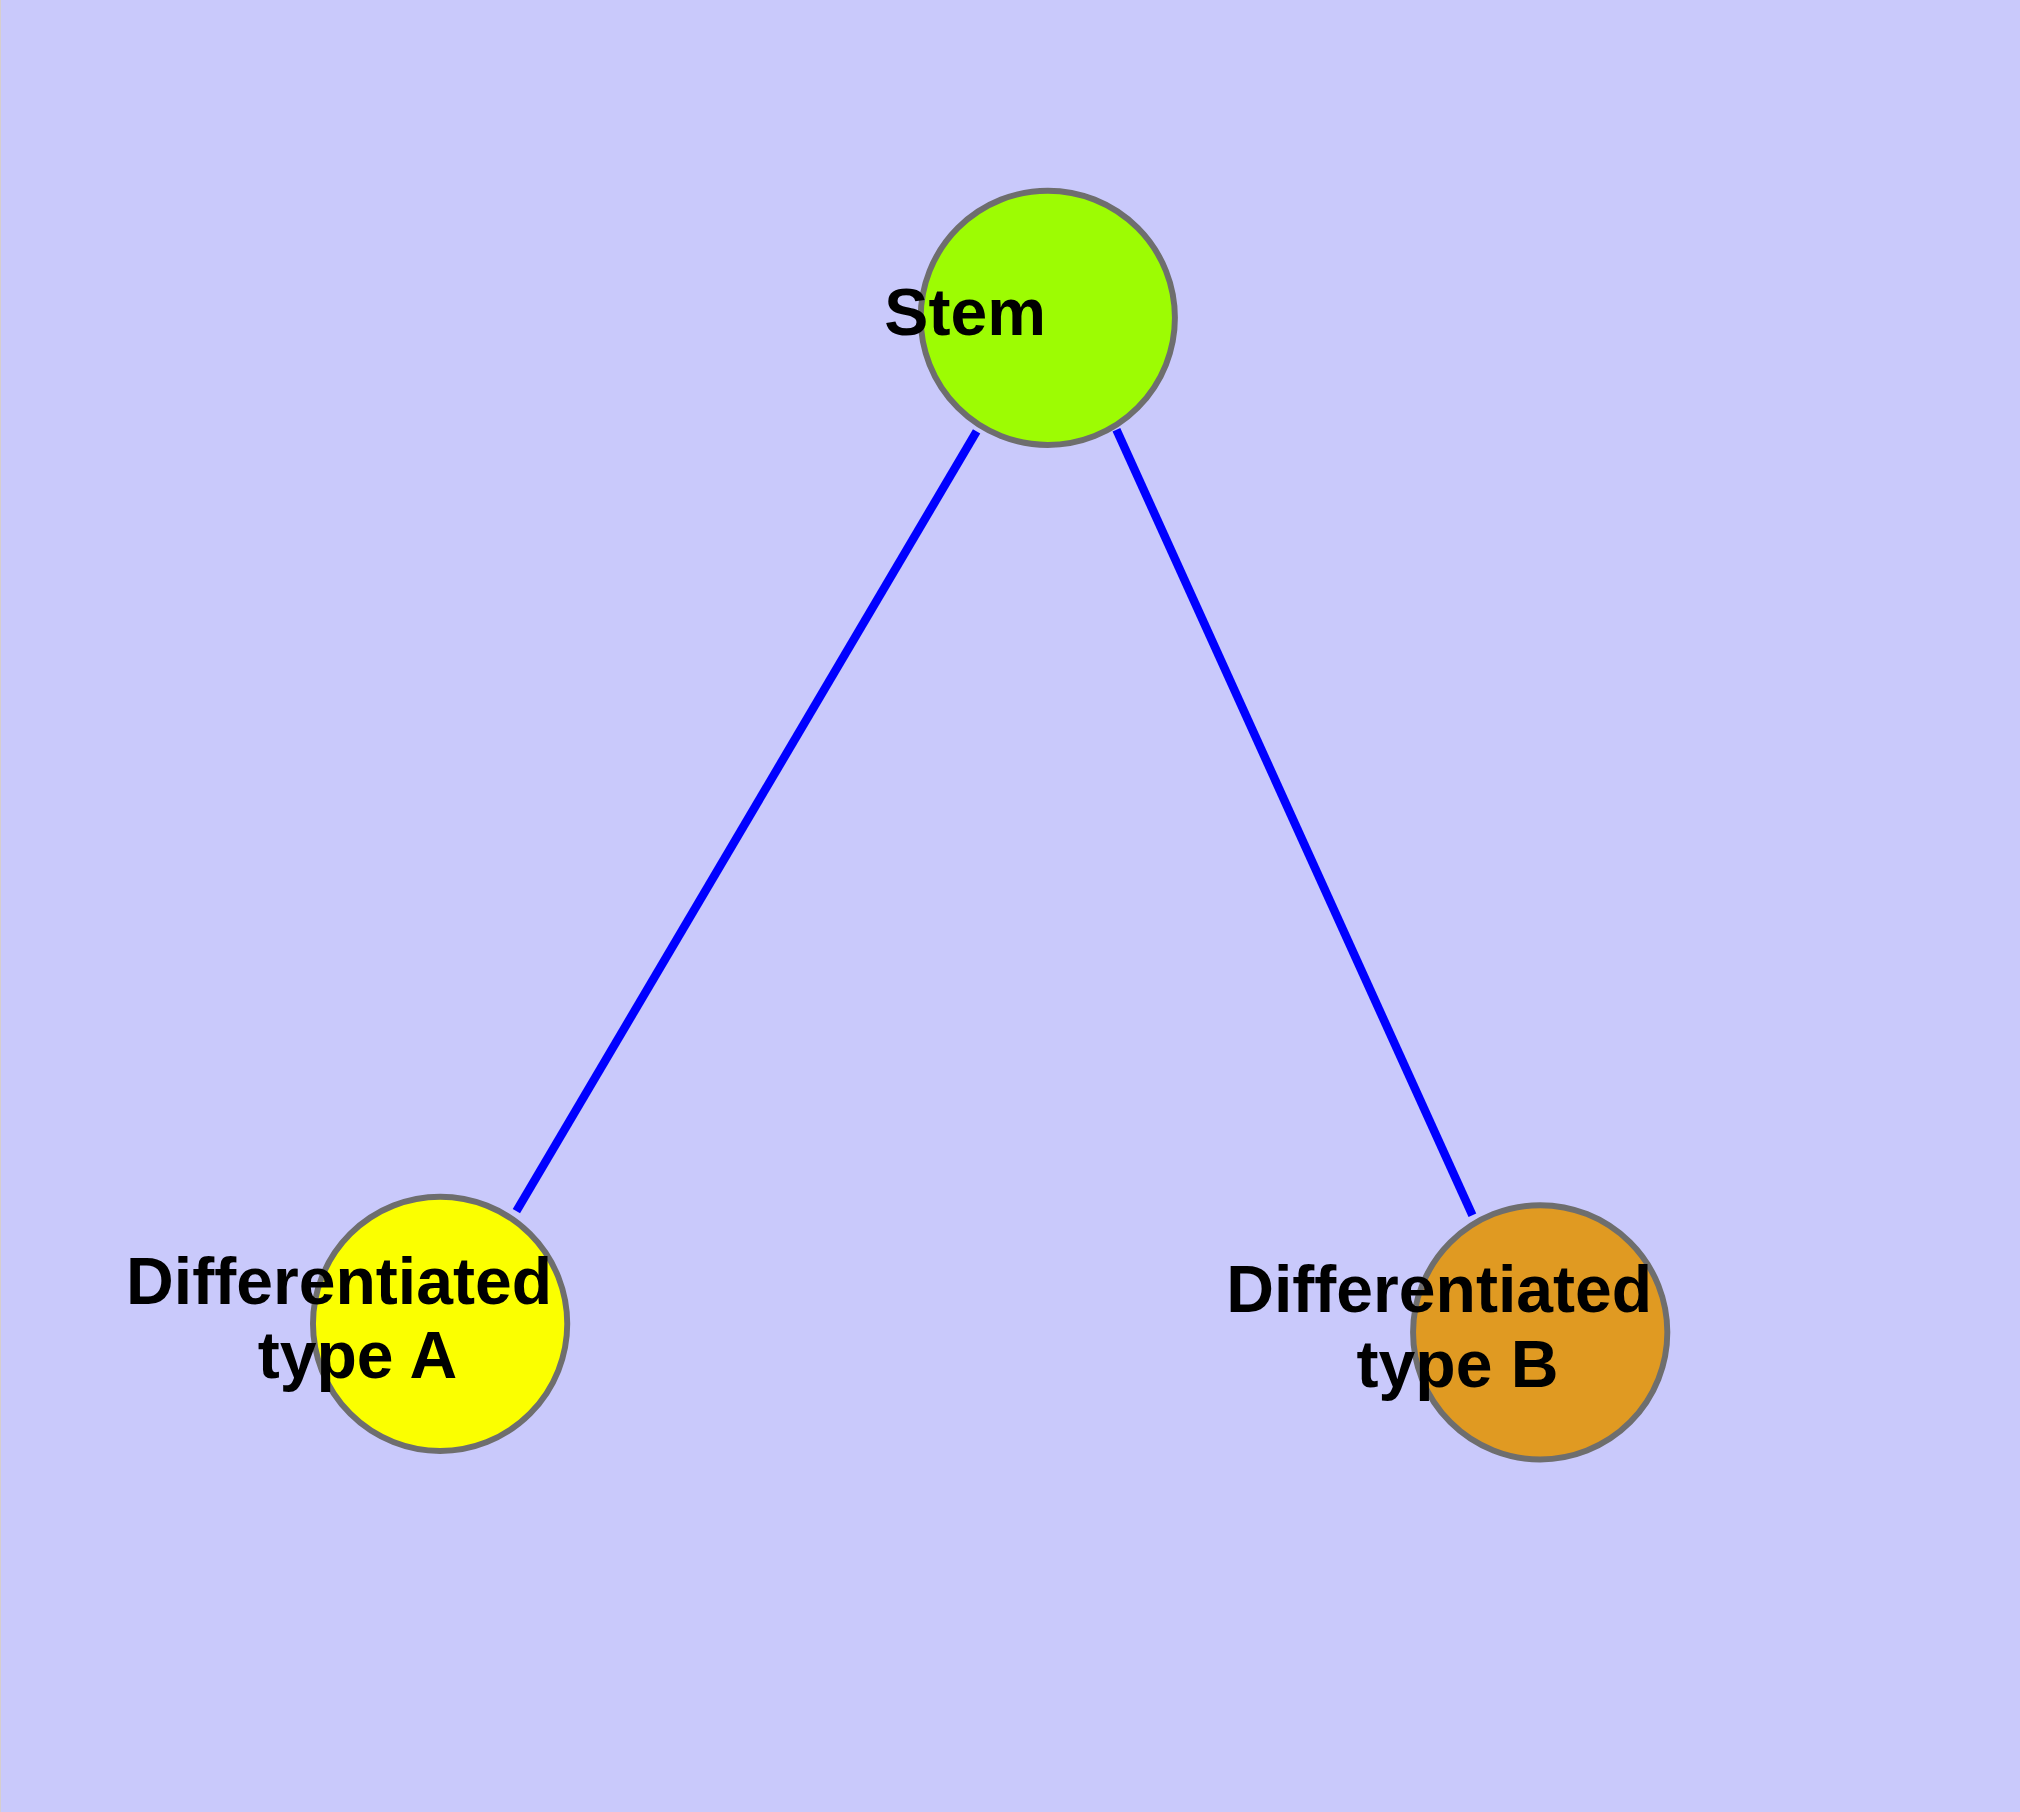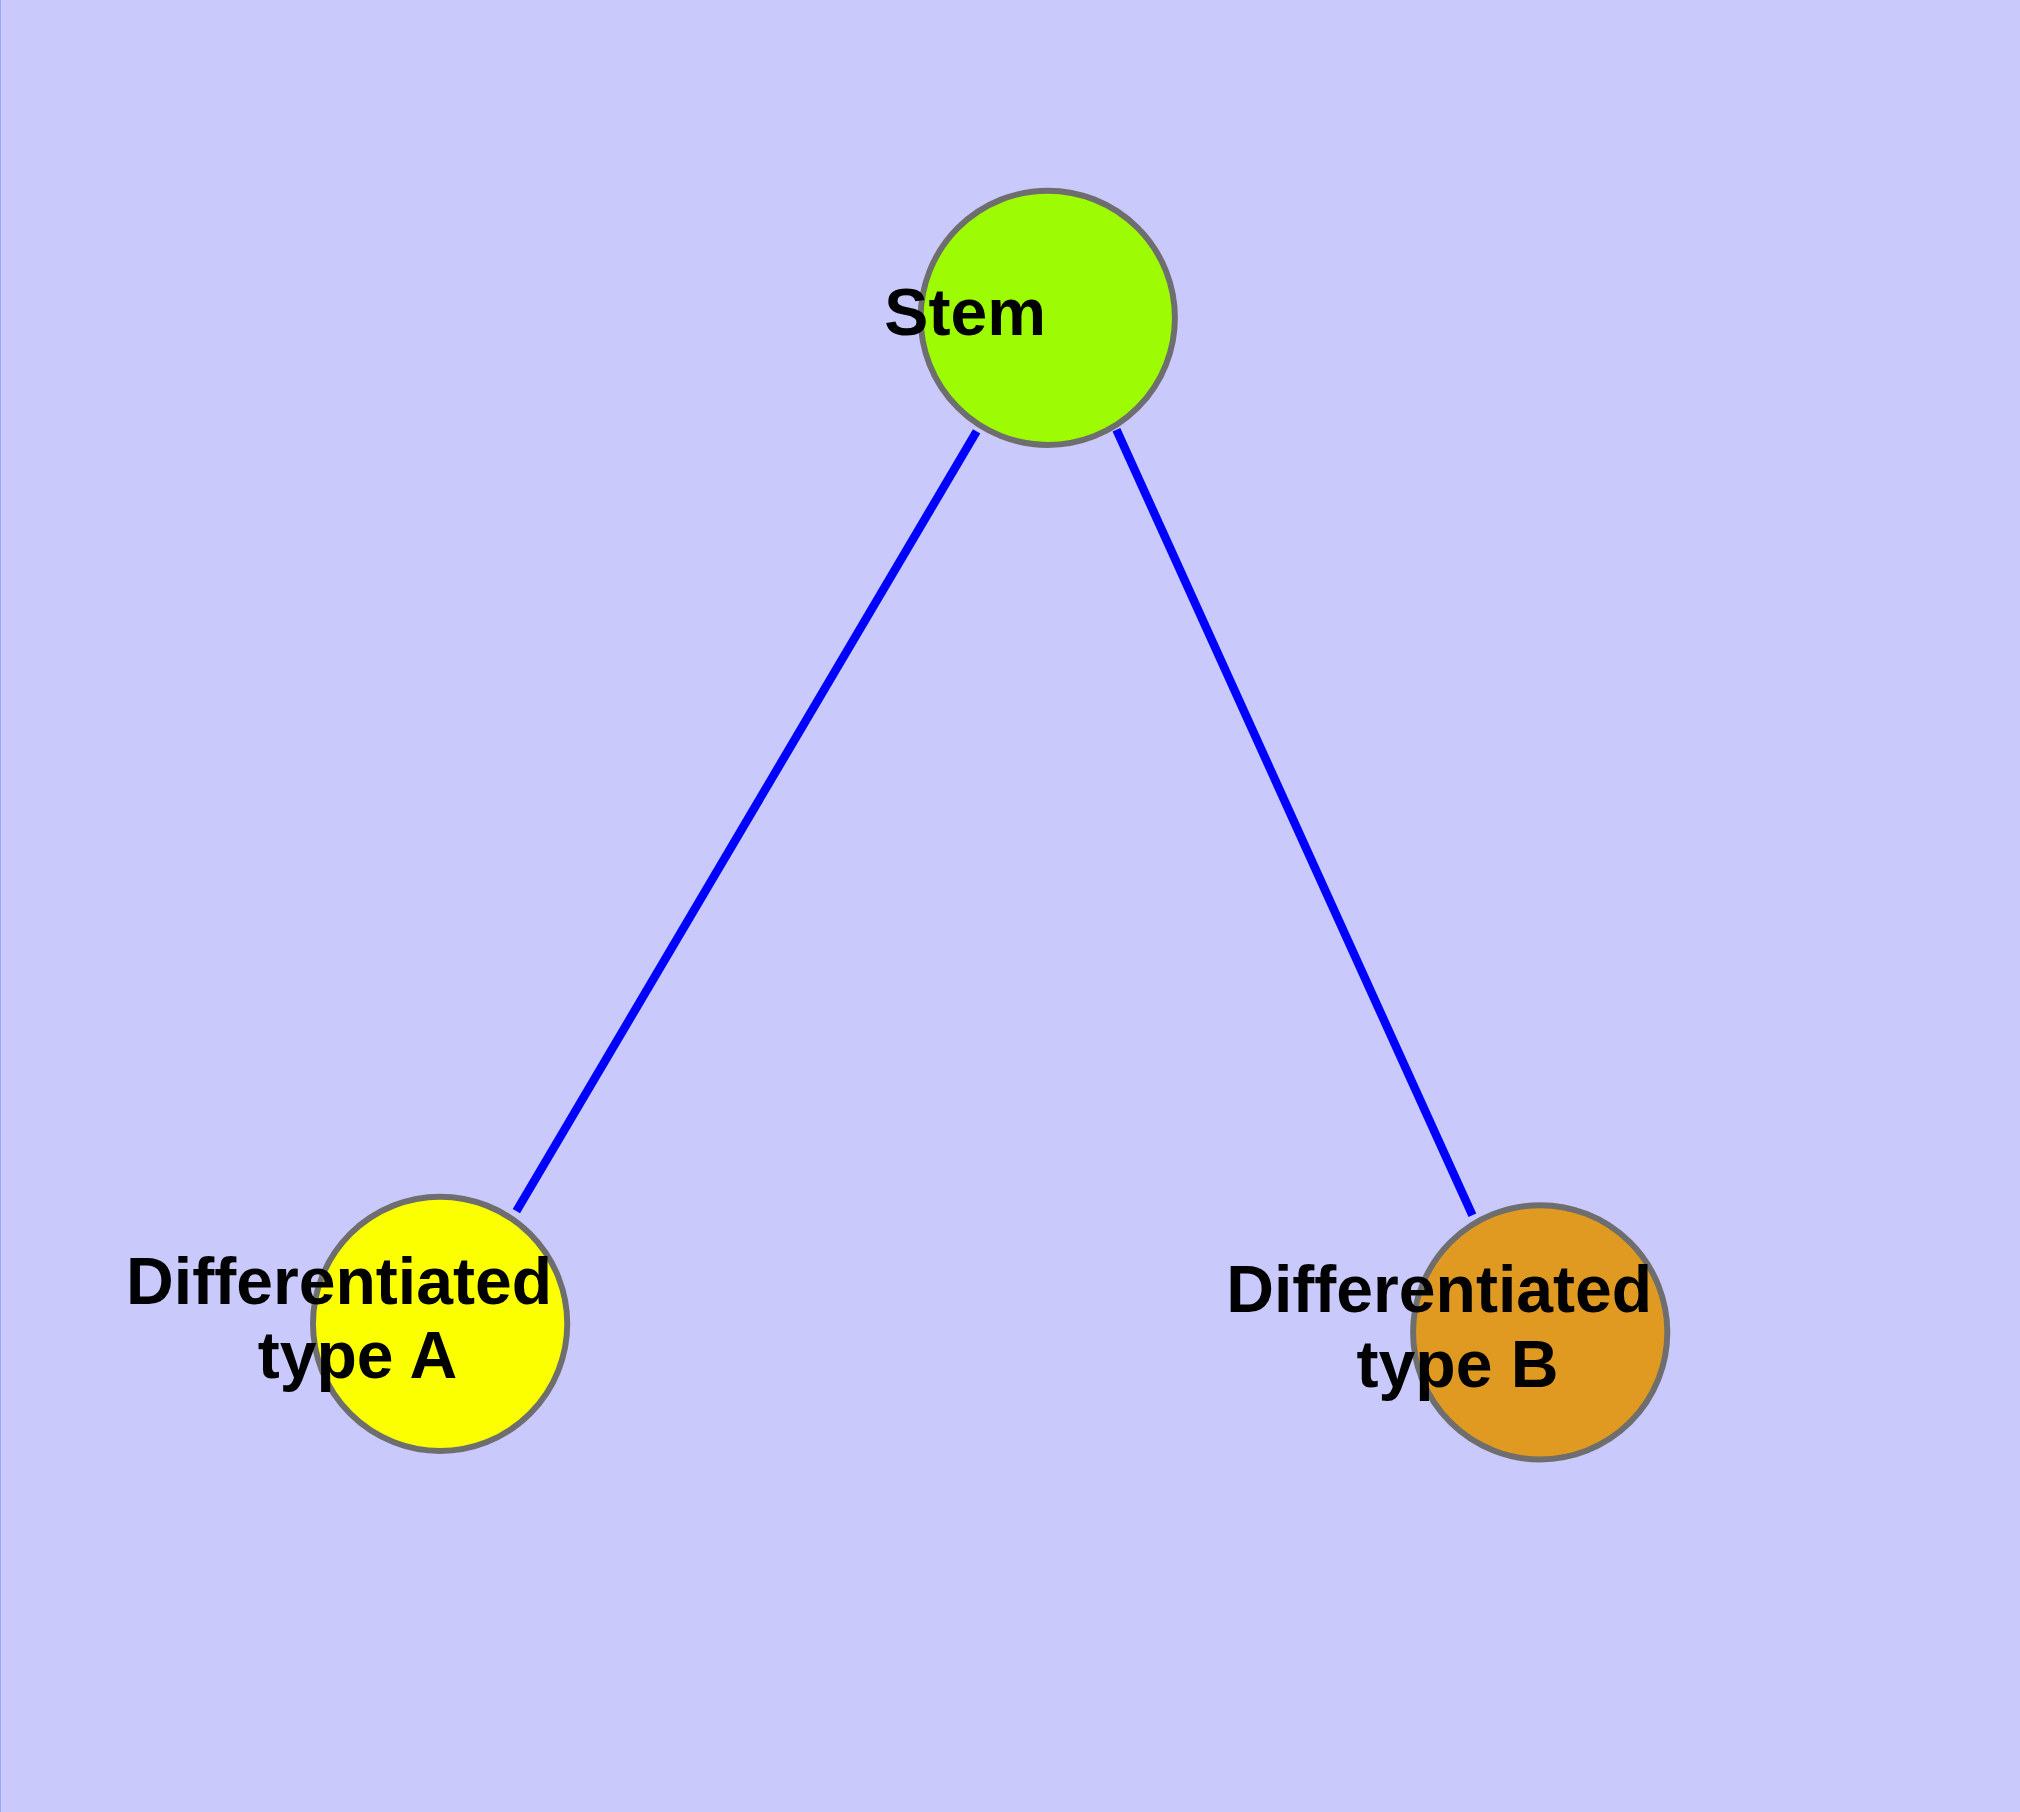--- a/index.html
+++ b/index.html
@@ -31,21 +31,21 @@
     font-weight: bold;
     fill: #000000;
     text-anchor: middle;
     dominant-baseline: middle;
     white-space: pre;
   }
 </style>
 </head>
 <body style="width: 2021px; height: 1812px;">
 
-<div id="graph-canvas" style="background: #1d4ed8;">
+<div id="graph-canvas" style="background: #fde047;">
   <svg id="graph-svg" viewBox="0 0 2384 2138" xmlns="http://www.w3.org/2000/svg">
 
     <rect x="0" y="0" width="2384" height="2138" fill="#c9c9fb"></rect>
 
     <g>
       <line class="graph-edge" x1="1152" y1="509" x2="609" y2="1429" stroke="#0000ff" stroke-width="10" stroke-linecap="butt"></line>
       <line class="graph-edge" x1="1317" y1="507" x2="1737" y2="1434" stroke="#0000ff" stroke-width="10" stroke-linecap="butt"></line>
     </g>
 
     <g>

